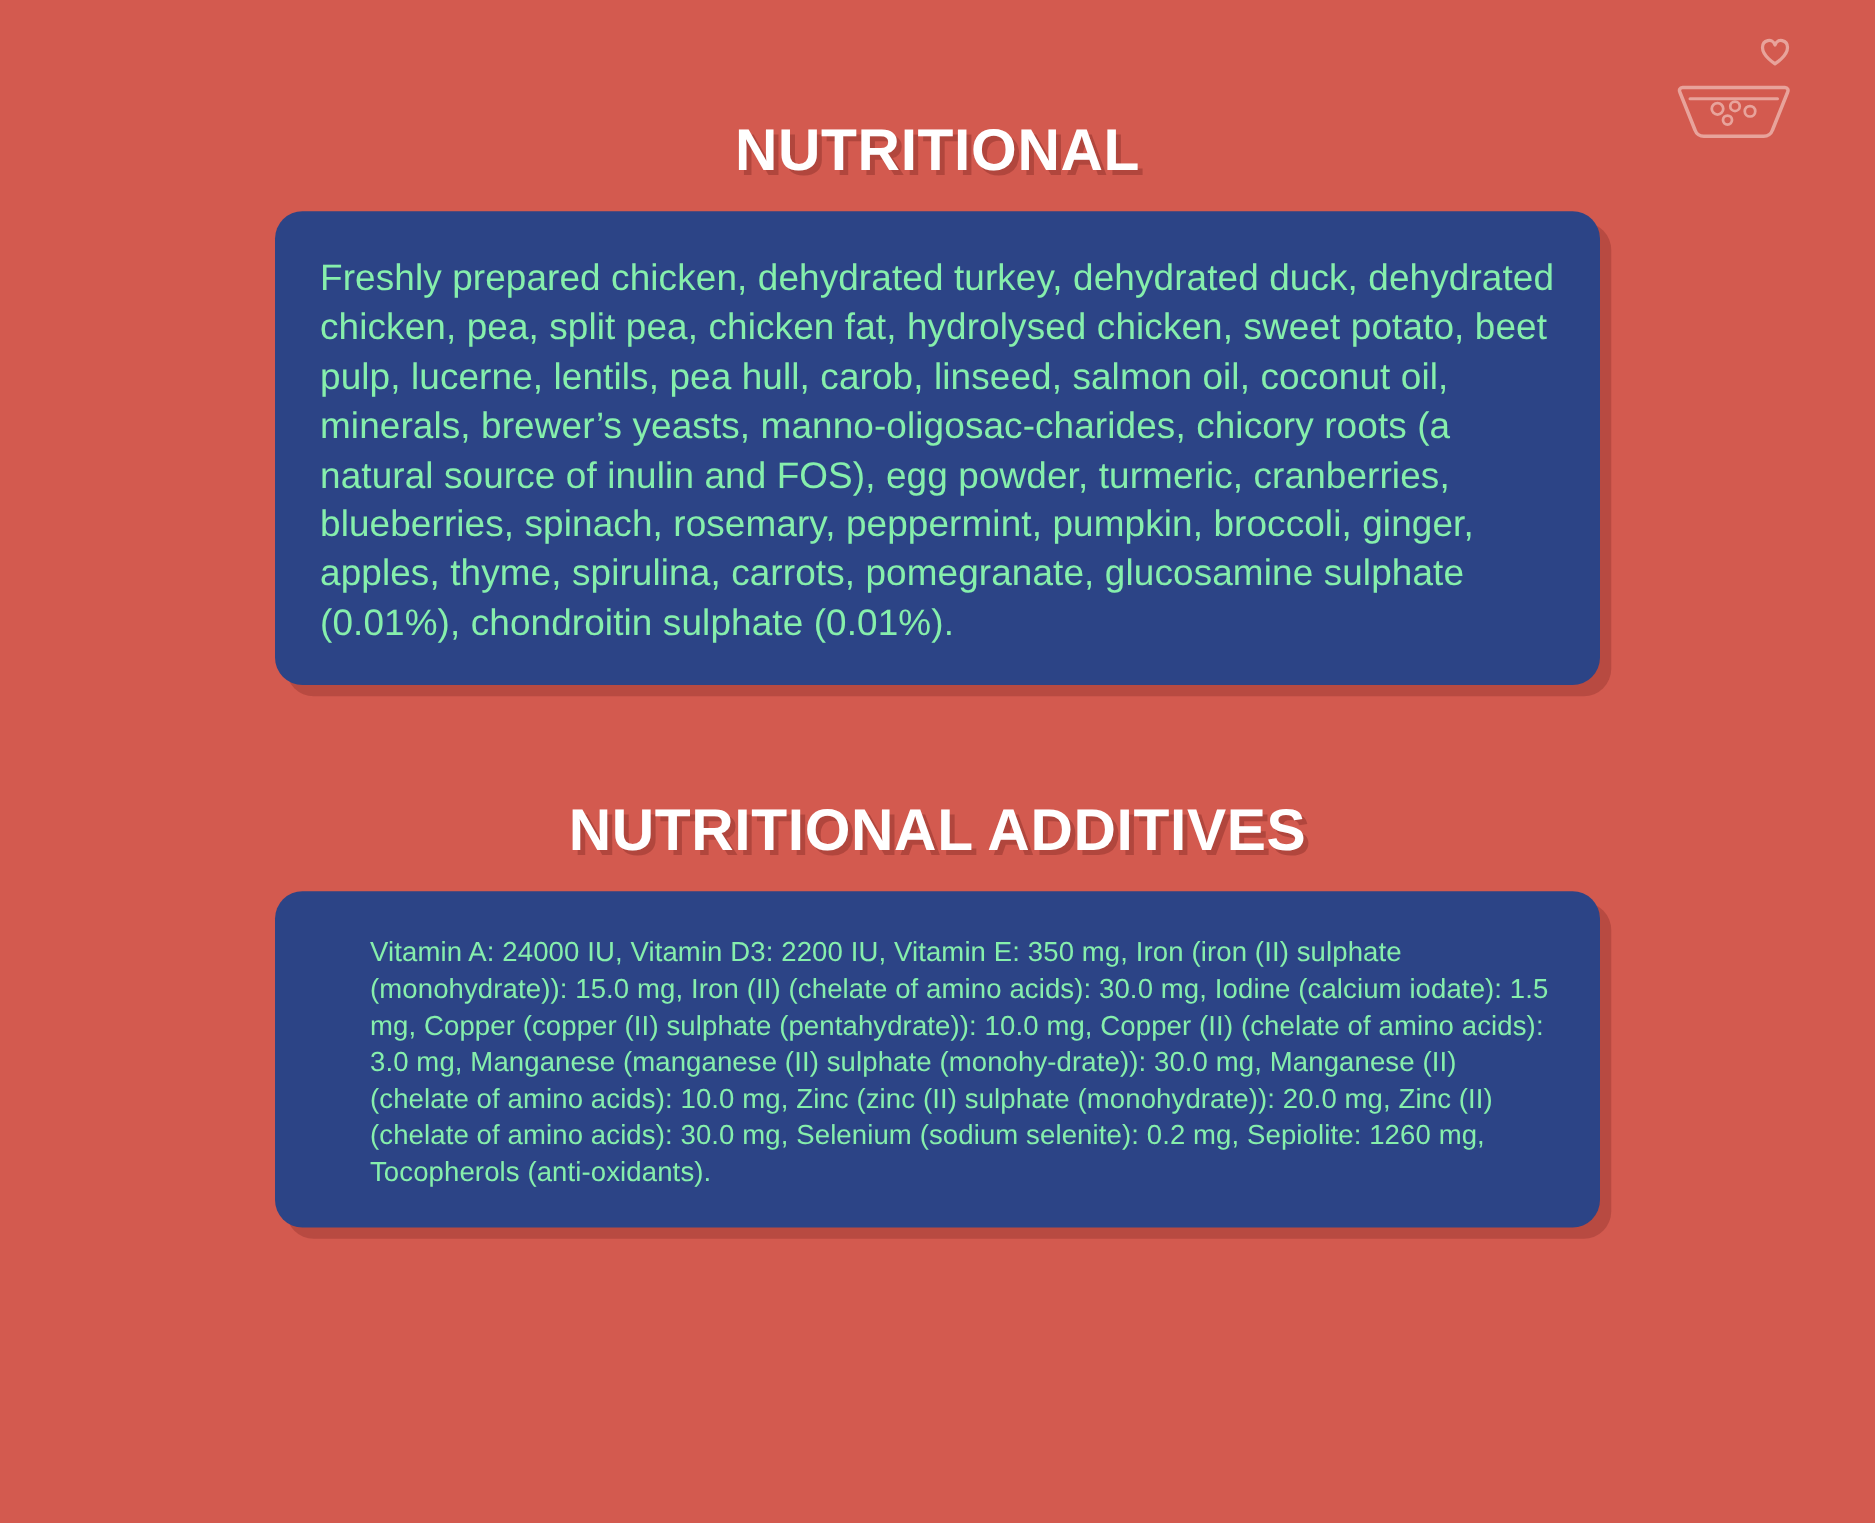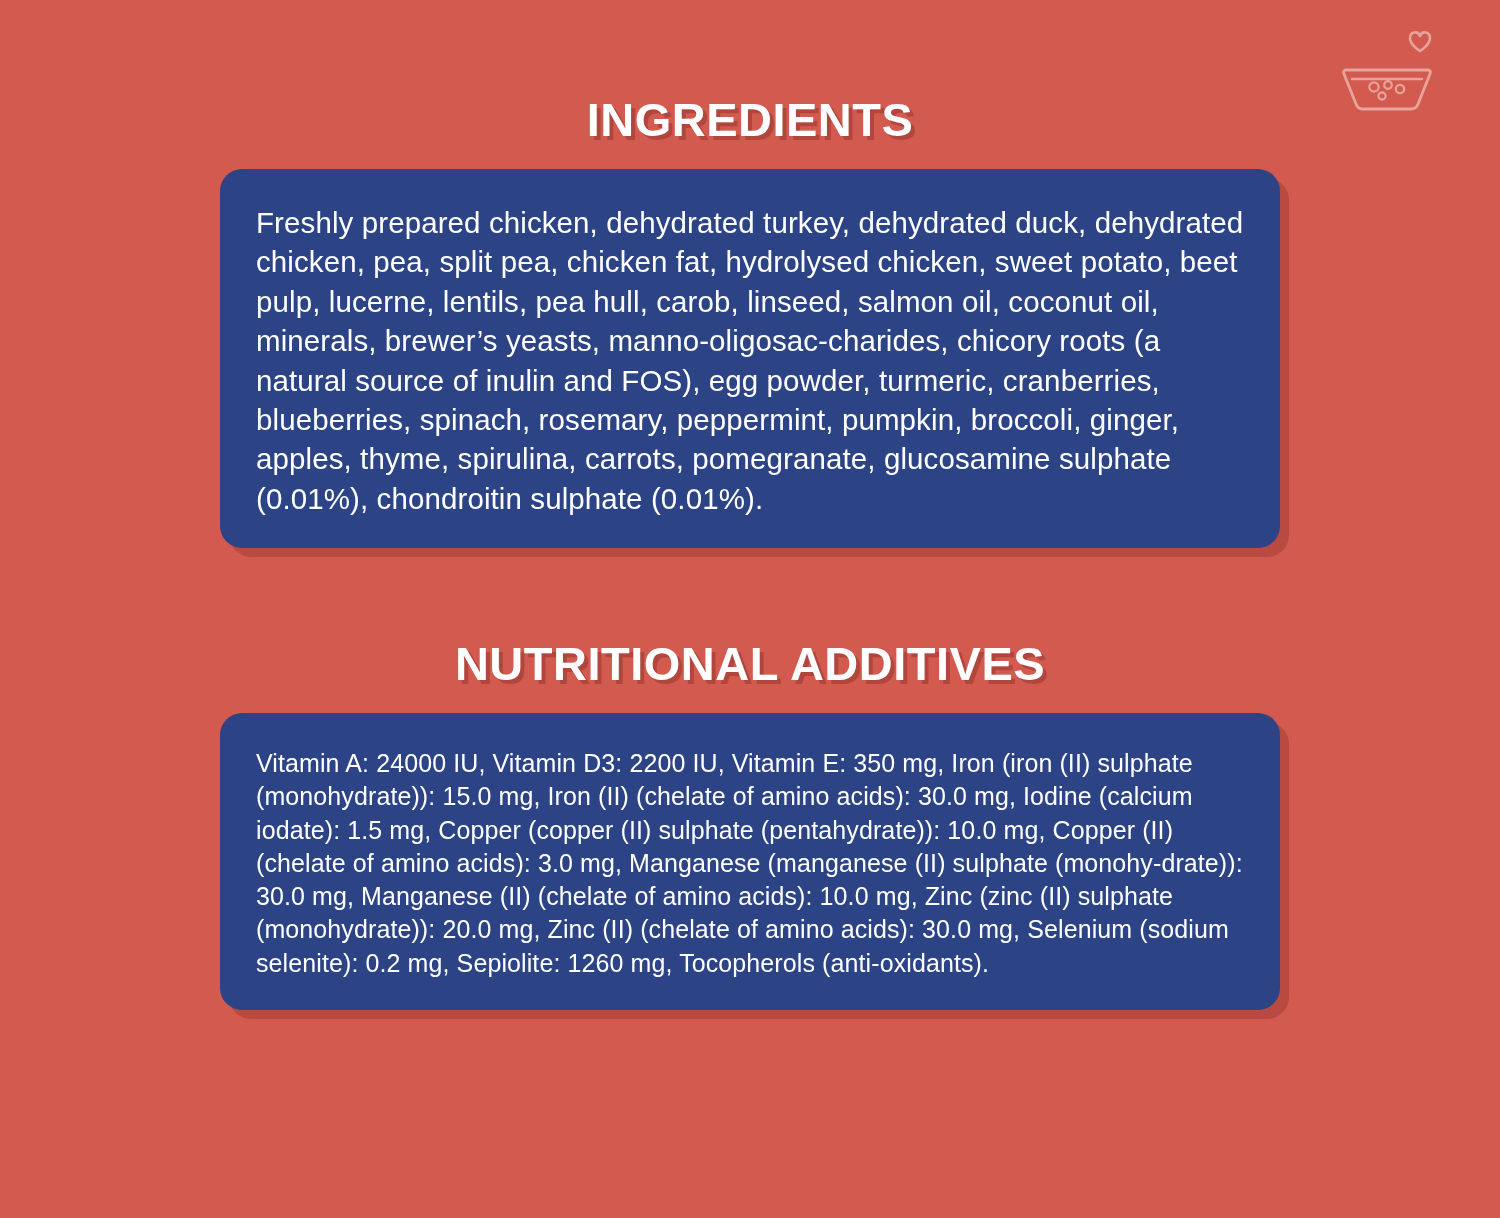--- a/index.html
+++ b/index.html
@@ -52,51 +52,51 @@
     width: 1060px;
     background: #2c4486;
     border-radius: 22px;
     box-shadow: 9px 9px 0 rgba(150, 55, 48, 0.45);
     box-sizing: border-box;
     padding: 34px 36px 30px 36px;
   }
 
   .card p {
     margin: 0;
-    color: #ffffff;
+    color: #86efac;
     font-size: 29.5px;
     line-height: 1.335;
     letter-spacing: 0.1px;
     font-family: "Liberation Sans", sans-serif;
   }
 
   #ingredients-section { top: 92px; }
   #additives-section { top: 636px; }
 
-  .additives-card p { font-size: 25px; line-height: 1.33; }
+  .additives-card p { font-size: 22px; line-height: 1.33; margin-left: 40px; }
 </style>
 </head>
 <body>
 
 <div class="page">
 
   <div class="bowl-icon">
     <svg viewBox="0 0 110 90" width="110" height="90" aria-hidden="true">
       <path d="M78 14 C78 8, 86 6, 88 12 C90 6, 98 8, 98 14 C98 21, 88 27, 88 27 C88 27, 78 21, 78 14 Z" fill="none" stroke="#e8a39b" stroke-width="2.6" stroke-linejoin="round"></path>
       <path d="M14 46 L96 46 C98 46, 99 48, 98 50 L86 80 C85 83, 82 85, 79 85 L31 85 C28 85, 25 83, 24 80 L12 50 C11 48, 12 46, 14 46 Z" fill="none" stroke="#e8a39b" stroke-width="2.8" stroke-linejoin="round"></path>
       <path d="M20 55 L90 55" fill="none" stroke="#e8a39b" stroke-width="2.4" stroke-linecap="round"></path>
       <circle cx="42" cy="63" r="4.6" fill="none" stroke="#e8a39b" stroke-width="2.2"></circle>
       <circle cx="56" cy="61" r="3.8" fill="none" stroke="#e8a39b" stroke-width="2.2"></circle>
       <circle cx="68" cy="65" r="4.2" fill="none" stroke="#e8a39b" stroke-width="2.2"></circle>
       <circle cx="50" cy="72" r="3.6" fill="none" stroke="#e8a39b" stroke-width="2.2"></circle>
     </svg>
   </div>
 
   <section class="section" id="ingredients-section">
-    <h2 class="section-title">INGREDIENTS</h2>
+    <h2 class="section-title">NUTRITIONAL</h2>
     <div class="card ingredients-card">
       <p>Freshly prepared chicken, dehydrated turkey, dehydrated duck, dehydrated chicken, pea, split pea, chicken fat, hydrolysed chicken, sweet potato, beet pulp, lucerne, lentils, pea hull, carob, linseed, salmon oil, coconut oil, minerals, brewer’s yeasts, manno-oligosac-charides, chicory roots (a natural source of inulin and FOS), egg powder, turmeric, cranberries, blueberries, spinach, rosemary, peppermint, pumpkin, broccoli, ginger, apples, thyme, spirulina, carrots, pomegranate, glucosamine sulphate (0.01%), chondroitin sulphate (0.01%).</p>
     </div>
   </section>
 
   <section class="section" id="additives-section">
     <h2 class="section-title">NUTRITIONAL ADDITIVES</h2>
     <div class="card additives-card">
       <p>Vitamin A: 24000 IU, Vitamin D3: 2200 IU, Vitamin E: 350 mg, Iron (iron (II) sulphate (monohydrate)): 15.0 mg, Iron (II) (chelate of amino acids): 30.0 mg, Iodine (calcium iodate): 1.5 mg, Copper (copper (II) sulphate (pentahydrate)): 10.0 mg, Copper (II) (chelate of amino acids): 3.0 mg, Manganese (manganese (II) sulphate (monohy-drate)): 30.0 mg, Manganese (II) (chelate of amino acids): 10.0 mg, Zinc (zinc (II) sulphate (monohydrate)): 20.0 mg, Zinc (II) (chelate of amino acids): 30.0 mg, Selenium (sodium selenite): 0.2 mg, Sepiolite: 1260 mg, Tocopherols (anti-oxidants).</p>
     </div>

